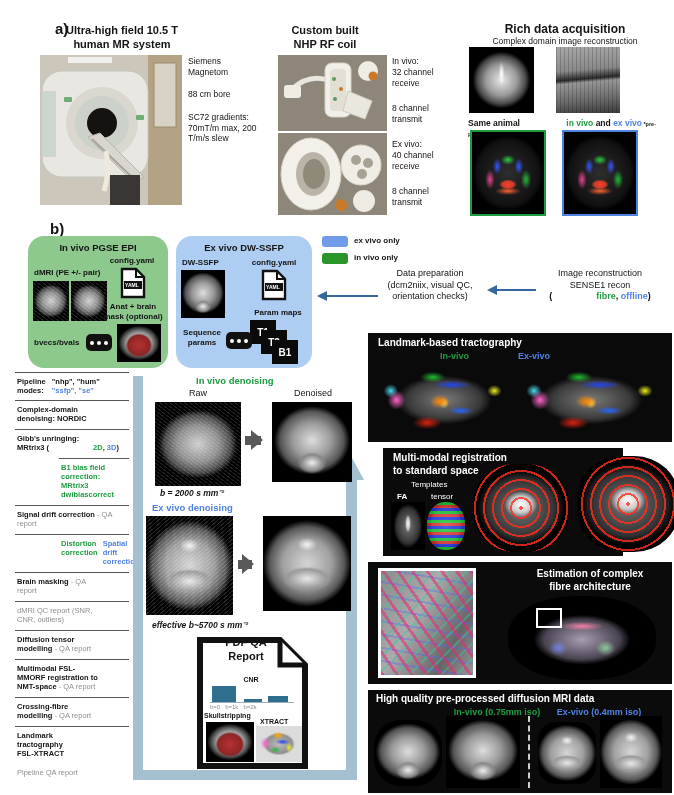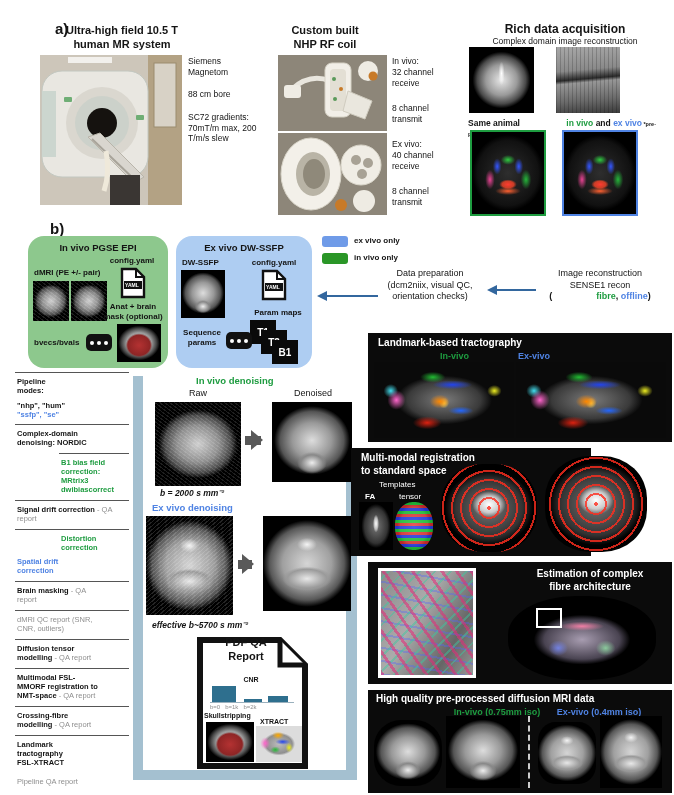--- a/index.html
+++ b/index.html
@@ -81,21 +81,21 @@
     radial-gradient(ellipse 44% 40% at 50% 52%,#a79cb0 0%,#4a4452 58%,#000 74%);}
   .xtract-mini{background-color:#dcdcdc;background-image:
     radial-gradient(ellipse 16% 26% at 20% 48%,#ff66cc 0%,transparent 66%),
     radial-gradient(ellipse 20% 16% at 48% 26%,#ffaa00 0%,transparent 66%),
     radial-gradient(ellipse 24% 12% at 58% 44%,#2244ee 0%,transparent 66%),
     radial-gradient(ellipse 12% 20% at 72% 60%,#eeee22 0%,transparent 66%),
     radial-gradient(ellipse 16% 14% at 42% 66%,#22bb33 0%,transparent 66%),
     radial-gradient(ellipse 46% 42% at 50% 50%,#bdbdbd 0%,#8f8f8f 62%,#dcdcdc 76%);}
   
   .round-box{border-radius:16px;}
-  .sep{border-top:1px solid #555;flex-direction:column;}
+  .sep{border-top:1px solid #555;}
   .fat-arrow{height:9px;background:#595959;}
   .fat-arrow::after{content:"";position:absolute;right:-12px;top:-6px;
     border:10px solid transparent;border-left:12px solid #595959;}
   .thin-arrow{height:2px;background:#33679e;}
   .thin-arrow::before{content:"";position:absolute;left:-10px;top:-4px;
     border:5px solid transparent;border-right:10px solid #33679e;}
   .frame{background:#a4c0d0;}
   .up-arrow-head{width:0;height:0;border-left:13px solid transparent;
     border-right:13px solid transparent;border-bottom:24px solid #a4c0d0;}
   .dots{background:#111;border-radius:5px;display:flex;align-items:center;justify-content:center;gap:3px;}
@@ -273,20 +273,22 @@
     <div class="sep" style="padding:4px 2px 5px;display:flex;gap:6px">
       <span class="pre bold">Pipeline
 modes:</span>
       <span style="display:flex;flex-direction:column">
         <span class="bold">"nhp", "hum"</span>
         <span class="bold blue-t">"ssfp", "se"</span>
       </span>
     </div>
     <div class="sep pre bold" style="padding:4px 2px 6px">Complex-domain
 denoising: NORDIC</div>
+    <div class="sep pre bold" style="padding:4px 2px 6px"><span>Gibb's unringing:
+MRtrix3 (</span><span class="green-t">2D</span><span>, </span><span class="blue-t">3D</span><span>)</span></div>
     <div class="sep pre bold green-t" style="padding:4px 2px 6px">B1 bias field
 correction: MRtrix3
 dwibiascorrect</div>
     <div class="sep pre" style="padding:4px 2px 6px"><span class="bold">Signal drift correction</span><span class="gray-t"> - QA report</span></div>
     <div class="sep" style="padding:4px 2px 6px;display:flex;gap:5px">
       <span class="pre bold green-t">Distortion
 correction</span>
       <span class="pre bold blue-t">Spatial drift
 correction</span>
     </div>
@@ -351,21 +353,21 @@
   </div>
 
   <div class="abs black-panel" style="left:368px;top:333px;width:304px;height:109px">
     <div class="abs white-t bold" style="left:10px;top:4px;font-size:10px">Landmark-based tractography</div>
     <div class="abs bold green-t" style="left:28px;top:18px;font-size:9px">In-vivo</div>
     <div class="abs bold blue-t" style="left:150px;top:18px;font-size:9px">Ex-vivo</div>
     <div class="abs tract-img" style="left:6px;top:29px;width:140px;height:76px"></div>
     <div class="abs tract-img" style="left:148px;top:29px;width:150px;height:76px"></div>
   </div>
 
-  <div class="abs black-panel" style="left:351px;top:448px;width:240px;height:108px">
+  <div class="abs black-panel" style="left:383px;top:448px;width:240px;height:108px">
     <div class="abs pre white-t bold" style="left:10px;top:4px;font-size:10px;line-height:1.25">Multi-modal registration
 to standard space</div>
     <div class="abs white-t" style="left:28px;top:32px;font-size:8px">Templates</div>
     <div class="abs white-t bold" style="left:14px;top:44px;font-size:8px">FA</div>
     <div class="abs white-t" style="left:48px;top:44px;font-size:8px">tensor</div>
     <div class="abs fa-img" style="left:8px;top:54px;width:34px;height:48px"></div>
     <div class="abs tensor-img" style="left:44px;top:54px;width:38px;height:48px"></div>
     <div class="abs reg-img" style="left:90px;top:16px;width:96px;height:88px"></div>
     <div class="abs reg-img" style="left:194px;top:8px;width:102px;height:96px"></div>
   </div>

